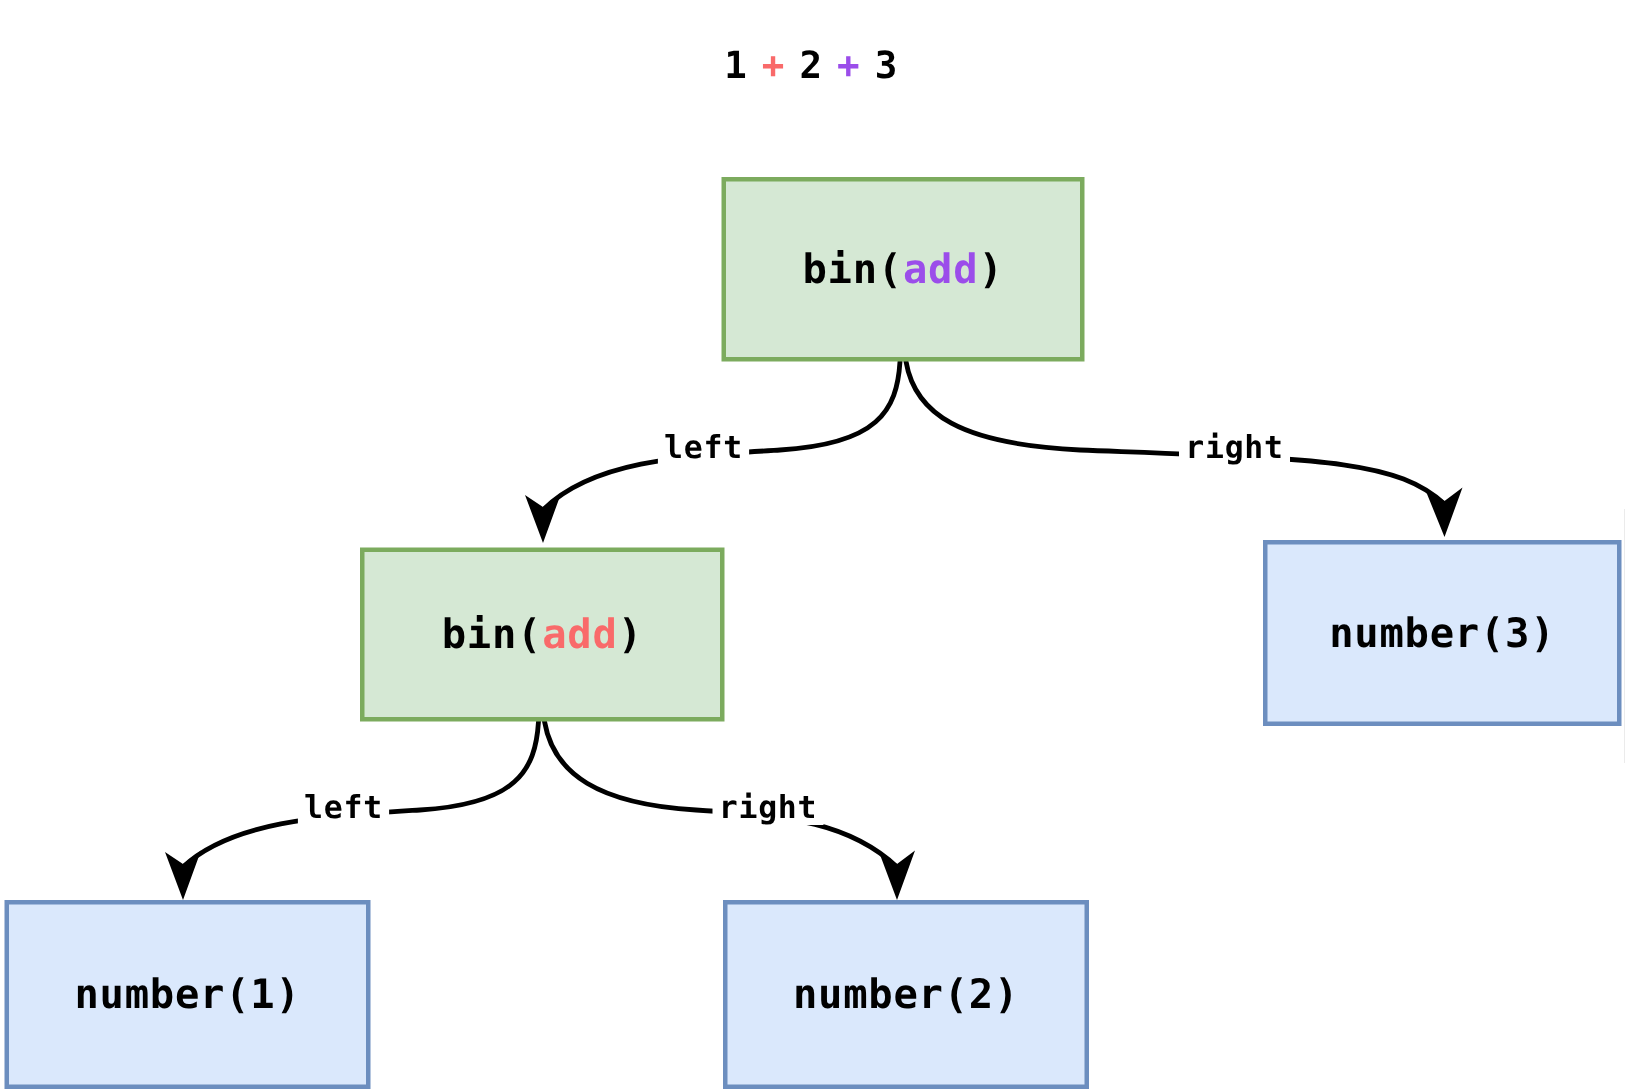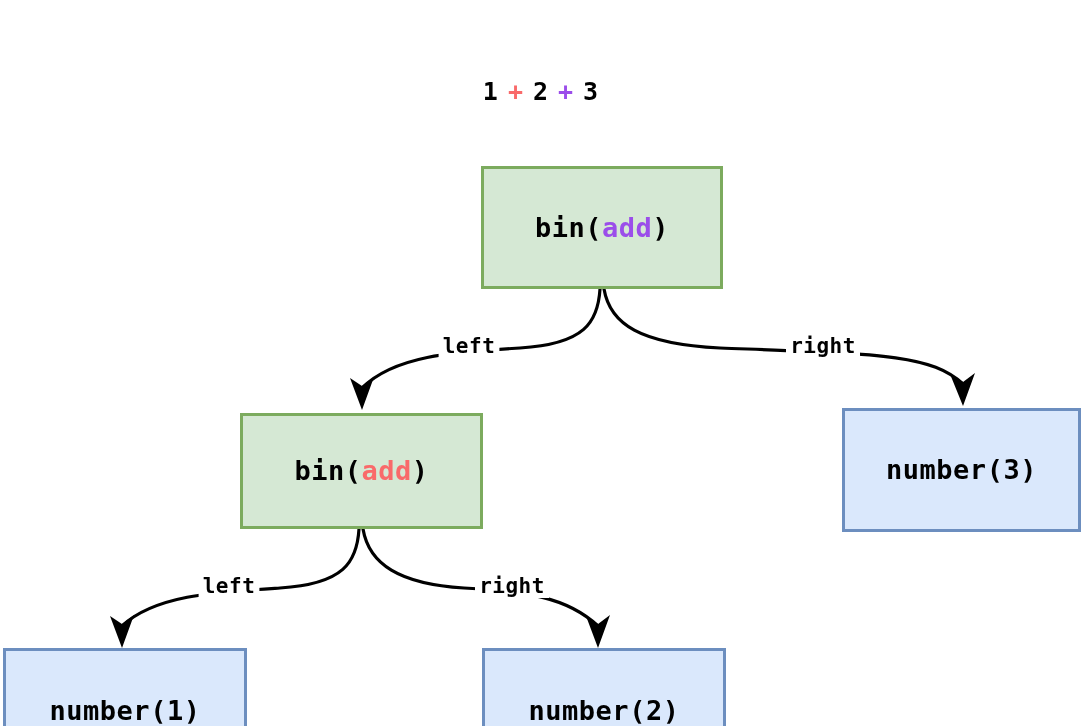--- a/index.html
+++ b/index.html
@@ -12,21 +12,20 @@
     width: 1083px;
     height: 726px;
     overflow: hidden;
     font-family: "DejaVu Sans Mono", "Liberation Mono", monospace;
   }
   #stage {
     position: relative;
     width: 1083px;
     height: 526px;
     background: #a3a3a3;
-    margin-top: 48px;
   }
   #diagram-svg {
     position: absolute;
     left: 0;
     top: 0;
     width: 1083px;
     height: 726px;
     display: block;
   }
   .expr-title {

